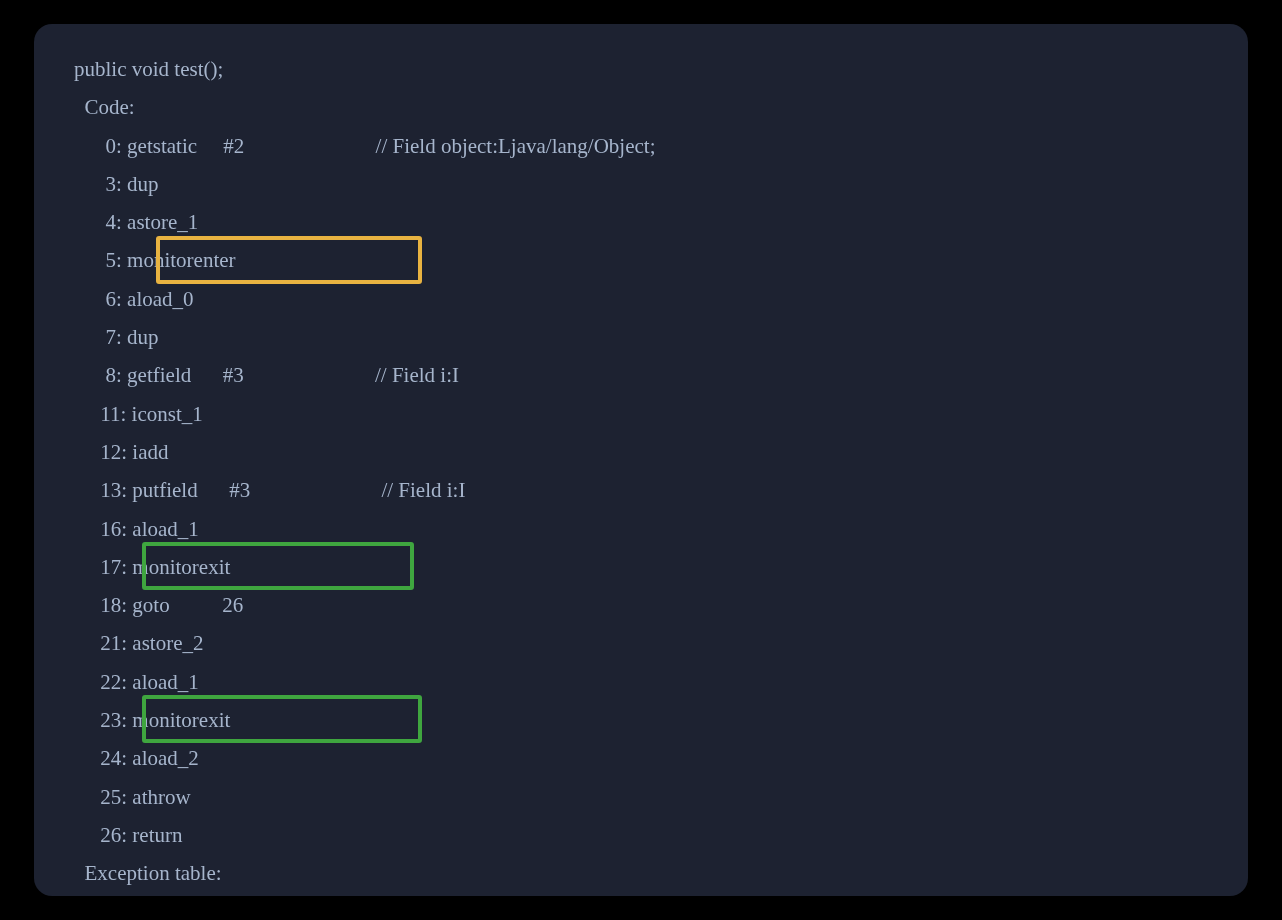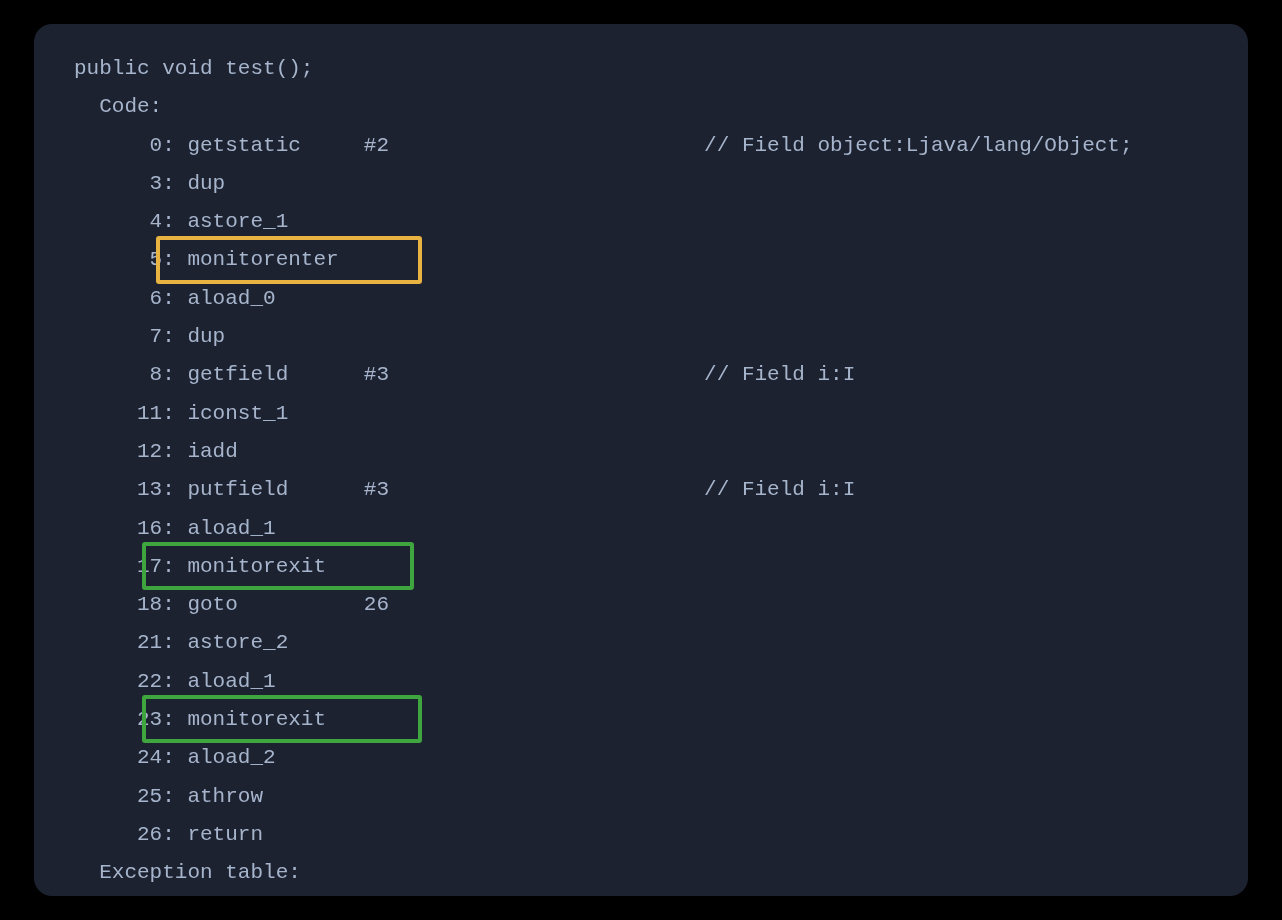--- a/index.html
+++ b/index.html
@@ -17,21 +17,21 @@
     width: 1214px;
     height: 872px;
     background: #1d2231;
     border-radius: 18px;
     overflow: hidden;
   }
   .code-area {
     position: absolute;
     left: 40px;
     top: 26px;
-    font-family: Liberation Mono, monospace;
+    font-family: Liberation Serif, serif;
     font-size: 21px;
     line-height: 38.3px;
     color: #a6b5cc;
     white-space: pre;
   }
   .code-line {
     height: 38.3px;
     display: block;
   }
   .highlight-box {

